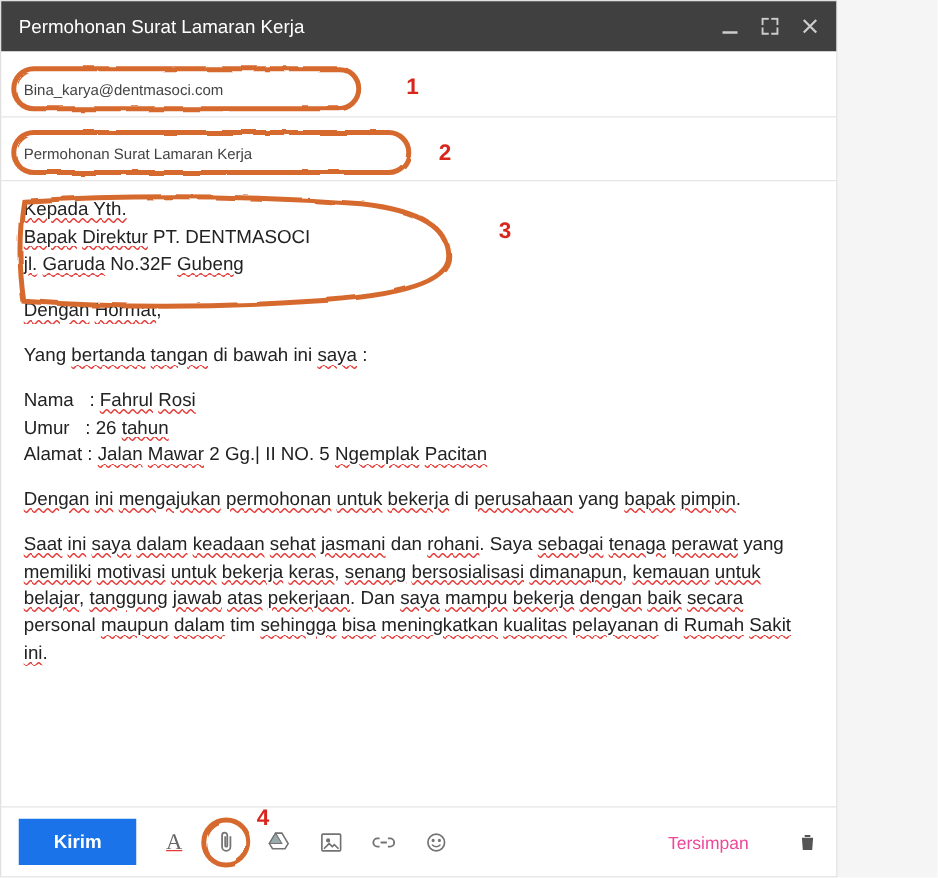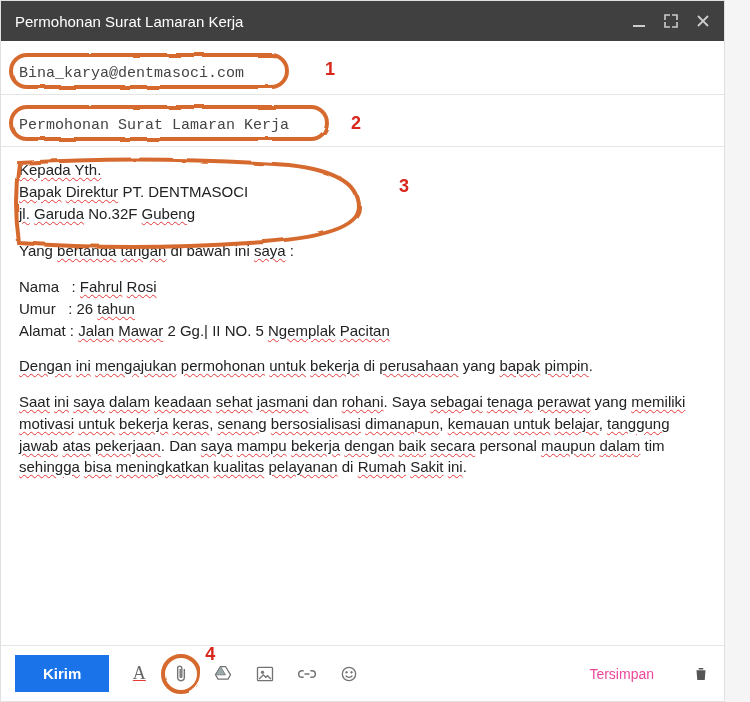--- a/index.html
+++ b/index.html
@@ -4,21 +4,21 @@
 <style>
   * { box-sizing: border-box; margin: 0; padding: 0; }
   body {
     font-family: Arial, Helvetica, sans-serif;
     background: #f5f5f5;
     width: 750px;
     height: 702px;
     overflow: hidden;
   }
   .compose-window {
-    width: 725px;
+    width: 670px;
     height: 702px;
     background: #fff;
     display: flex;
     flex-direction: column;
     border: 1px solid #e0e0e0;
   }
   .titlebar {
     background: #404040;
     color: #fff;
     display: flex;
@@ -38,24 +38,23 @@
   .titlebar-controls span svg { width: 14px; height: 14px; }
   .field-row {
     border-bottom: 1px solid #e5e5e5;
     padding: 12px 18px;
     position: relative;
   }
   .field-input {
     border: none;
     outline: none;
     width: 100%;
-    font-size: 15px;
+    font-size: 12px;
     color: #444;
     background: transparent;
-    font-family: Liberation Mono, monospace;
   }
   .anno-circle {
     position: absolute;
     border: 4px solid #d66a2f;
     border-radius: 28px;
     pointer-events: none;
     filter: url(#rough);
   }
   .anno-num {
     position: absolute;
@@ -201,20 +200,23 @@
         <span class="line"><span class="ul-red">Kepada Yth.</span></span>
         <span class="line"><span class="ul-red">Bapak</span> <span class="ul-red">Direktur</span> <span>PT. DENTMASOCI</span></span>
         <span class="line"><span class="ul-red">jl.</span> <span class="ul-red">Garuda</span> <span>No.32F</span> <span class="ul-red">Gubeng</span></span>
 
         <svg style="position:absolute; left:-10px; top:-8px; width:380px; height:108px; pointer-events:none; filter:url(#rough);">
           <path d="M10 12 Q4 50 10 92 Q120 100 240 92 Q350 86 350 56 Q350 22 280 14 Q140 4 10 12 Z" fill="none" stroke="#d66a2f" stroke-width="4"></path>
         </svg>
         <span class="anno-num" style="left:380px; top:14px;">3</span>
       </p>
 
+      <p>
+        <span class="ul-red">Dengan</span> <span class="ul-red">Hormat</span><span>,</span>
+      </p>
 
       <p>
         <span>Yang</span> <span class="ul-red">bertanda</span> <span class="ul-red">tangan</span> <span>di bawah ini</span> <span class="ul-red">saya</span><span> :</span>
       </p>
 
       <p style="white-space:pre-wrap;"><span>Nama   : </span><span class="ul-red">Fahrul</span> <span class="ul-red">Rosi</span>
 <span>Umur   : 26 </span><span class="ul-red">tahun</span>
 <span>Alamat : </span><span class="ul-red">Jalan</span> <span class="ul-red">Mawar</span> <span>2 Gg.| II NO. 5</span> <span class="ul-red">Ngemplak</span> <span class="ul-red">Pacitan</span></p>
 
       <p>

